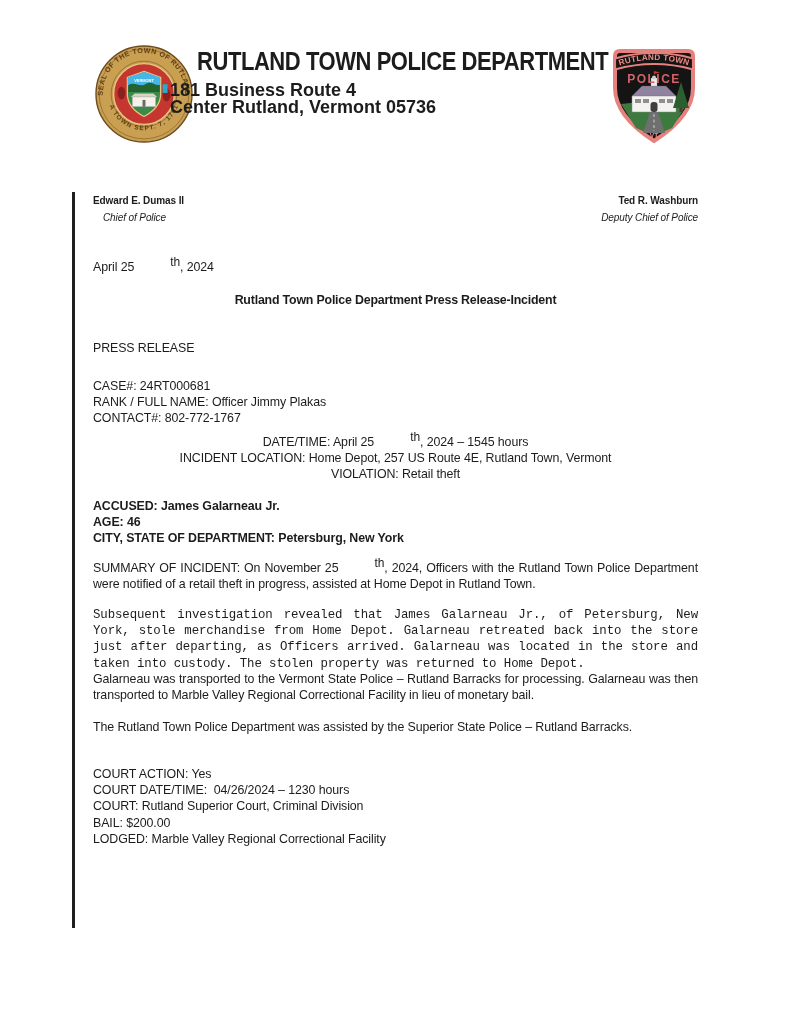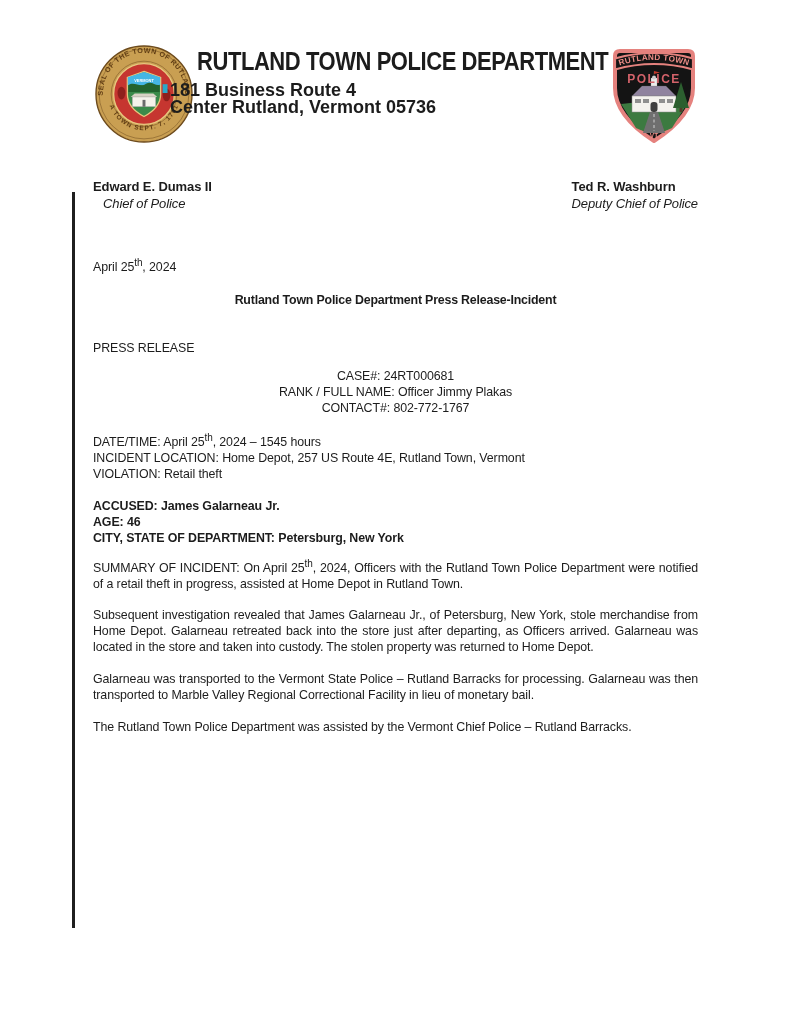--- a/index.html
+++ b/index.html
@@ -15,36 +15,36 @@
   .addr{font-size:18px;font-weight:700;line-height:16.5px;}
   .addr-first{margin-top:6px;}
 
   
   .vline{position:absolute;left:72px;top:192px;width:3px;height:736px;background:#1f1f1f;}
 
   
   .block{position:absolute;left:93px;width:605px;font-size:12.4px;line-height:16.2px;letter-spacing:-0.1px;}
   .line{white-space:pre-wrap;}
   .just{text-align:justify;}
-  .sup{vertical-align:super;font-size:10px;line-height:0;}
+  .sup{vertical-align:super;font-size:12px;line-height:0;margin-left:36px;}
 
-  .officials{top:178px;display:flex;justify-content:space-between;font-size:13px;line-height:17px;}
+  .officials{top:192px;display:flex;justify-content:space-between;font-size:10px;line-height:17px;}
   .off-name{font-weight:700;}
   .off-title{font-style:italic;}
   .off-left .off-title{padding-left:10px;}
-  .off-right{text-align:left;}
+  .off-right{text-align:right;}
 
   .date-block{top:259px;}
   .doc-title{top:292px;text-align:center;font-weight:700;letter-spacing:-0.2px;}
   .press-label{top:340px;}
-  .case-block{top:368px;text-align:center;}
-  .when-block{top:434px;}
+  .case-block{top:378px;}
+  .when-block{top:434px;text-align:center;}
   .accused-block{top:498px;font-weight:bold;}
   .summary-block{top:560px;}
-  .invest-block{top:607px;}
+  .invest-block{top:607px;font-family:Liberation Mono, monospace;}
   .transport-block{top:671px;}
   .assist-block{top:719px;}
   .court-block{top:766px;}
 </style>
 </head>
 <body>
 
 <div class="page">
 
   <svg class="seal-svg" viewBox="0 0 100 100" aria-hidden="true">
@@ -143,22 +143,29 @@
     <div class="line">INCIDENT LOCATION: Home Depot, 257 US Route 4E, Rutland Town, Vermont</div>
     <div class="line">VIOLATION: Retail theft</div>
   </div>
 
   <div class="block accused-block">
     <div class="line">ACCUSED: James Galarneau Jr.</div>
     <div class="line">AGE: 46</div>
     <div class="line">CITY, STATE OF DEPARTMENT: Petersburg, New York</div>
   </div>
 
-  <div class="block summary-block just"><span>SUMMARY OF INCIDENT: On April 25</span><span class="sup">th</span><span>, 2024, Officers with the Rutland Town Police Department were notified of a retail theft in progress, assisted at Home Depot in Rutland Town.</span></div>
+  <div class="block summary-block just"><span>SUMMARY OF INCIDENT: On November 25</span><span class="sup">th</span><span>, 2024, Officers with the Rutland Town Police Department were notified of a retail theft in progress, assisted at Home Depot in Rutland Town.</span></div>
 
   <div class="block invest-block just">Subsequent investigation revealed that James Galarneau Jr., of Petersburg, New York, stole merchandise from Home Depot. Galarneau retreated back into the store just after departing, as Officers arrived. Galarneau was located in the store and taken into custody. The stolen property was returned to Home Depot.</div>
 
   <div class="block transport-block just">Galarneau was transported to the Vermont State Police – Rutland Barracks for processing. Galarneau was then transported to Marble Valley Regional Correctional Facility in lieu of monetary bail.</div>
 
-  <div class="block assist-block">The Rutland Town Police Department was assisted by the Vermont Chief Police – Rutland Barracks.</div>
+  <div class="block assist-block">The Rutland Town Police Department was assisted by the Superior State Police – Rutland Barracks.</div>
 
+  <div class="block court-block">
+    <div class="line">COURT ACTION: Yes</div>
+    <div class="line">COURT DATE/TIME:  04/26/2024 – 1230 hours</div>
+    <div class="line">COURT: Rutland Superior Court, Criminal Division</div>
+    <div class="line">BAIL: $200.00</div>
+    <div class="line">LODGED: Marble Valley Regional Correctional Facility</div>
+  </div>
 
 </div>
 
 </body></html>

